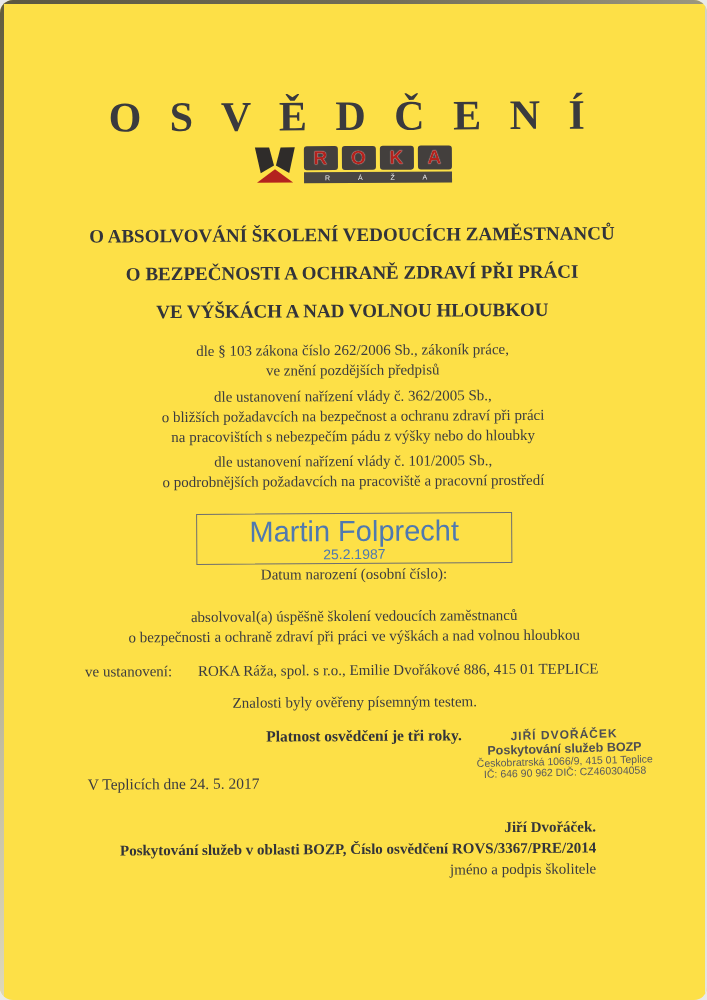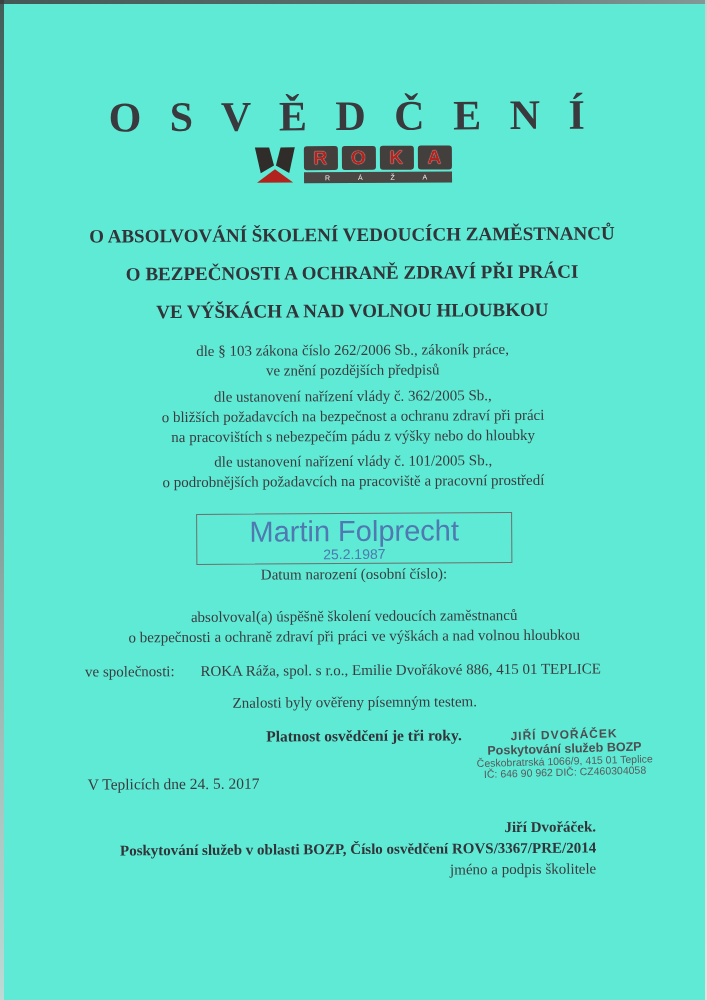--- a/index.html
+++ b/index.html
@@ -5,22 +5,23 @@
   html,body{margin:0;padding:0;}
   body{
     width:707px;height:1000px;
     background:#e9e9e9;
     font-family:"Liberation Serif", serif;
     overflow:hidden;
   }
   .sheet{
     position:relative;
     width:707px;height:1000px;
-    background:#5eead4;
+    background:#fde047;
     overflow:hidden;
+    border-radius:13px;
   }
   
   .scan-edge-top{
     position:absolute;top:0;left:0;width:707px;height:4px;
     background:linear-gradient(90deg,#3f3f3f 0%,#5a5a5a 55%,#8a8a8a 100%);
     opacity:.85;
   }
   .scan-edge-left{
     position:absolute;top:0;left:0;width:4px;height:1000px;
     background:linear-gradient(180deg,#3b3b3b 0%,#777 40%,#b5b5b5 75%,#d6d6d6 100%);
@@ -191,21 +192,21 @@
       <div class="name-date">25.2.1987</div>
     </div>
     <div class="name-caption">Datum narození (osobní číslo):</div>
 
     <div class="para p-absolved">
       <div>absolvoval(a) úspěšně školení vedoucích zaměstnanců</div>
       <div>o bezpečnosti a ochraně zdraví při práci ve výškách a nad volnou hloubkou</div>
     </div>
 
     <div class="company-row">
-      <span class="label">ve společnosti:</span>
+      <span class="label">ve ustanovení:</span>
       <span>ROKA Ráža, spol. s r.o., Emilie Dvořákové 886, 415 01 TEPLICE</span>
     </div>
 
     <div class="test-note">Znalosti byly ověřeny písemným testem.</div>
 
     <div class="validity-note">Platnost osvědčení je tři roky.</div>
 
     <div class="stamp">
       <div class="stamp-l1">JIŘÍ DVOŘÁČEK</div>
       <div class="stamp-l2">Poskytování služeb BOZP</div>

